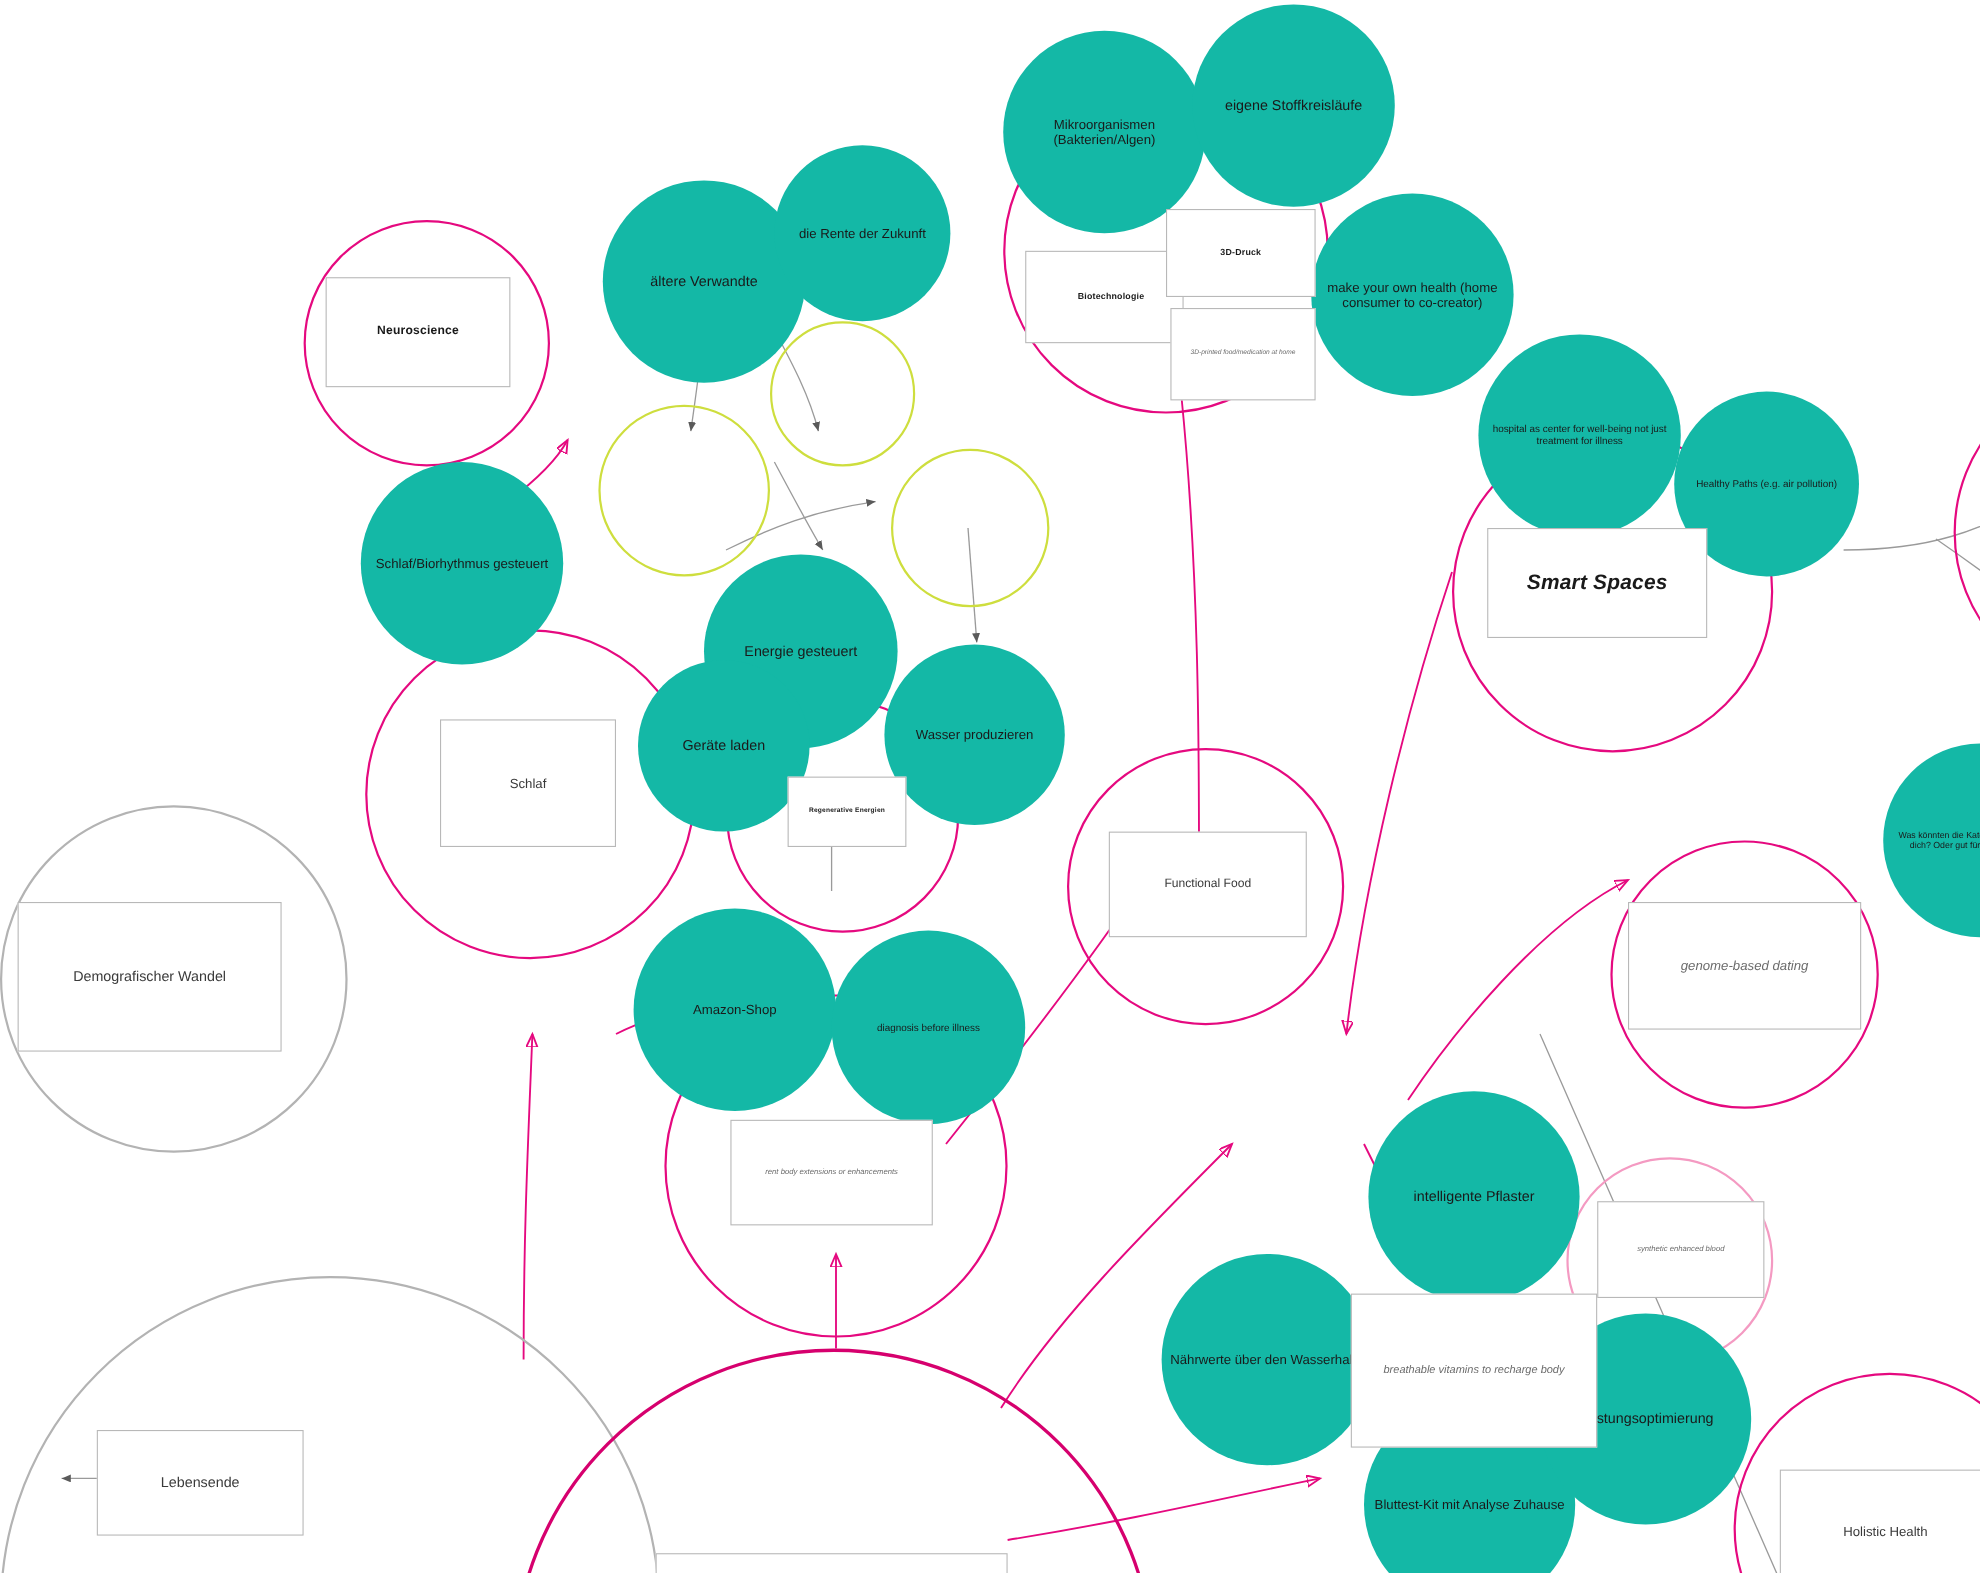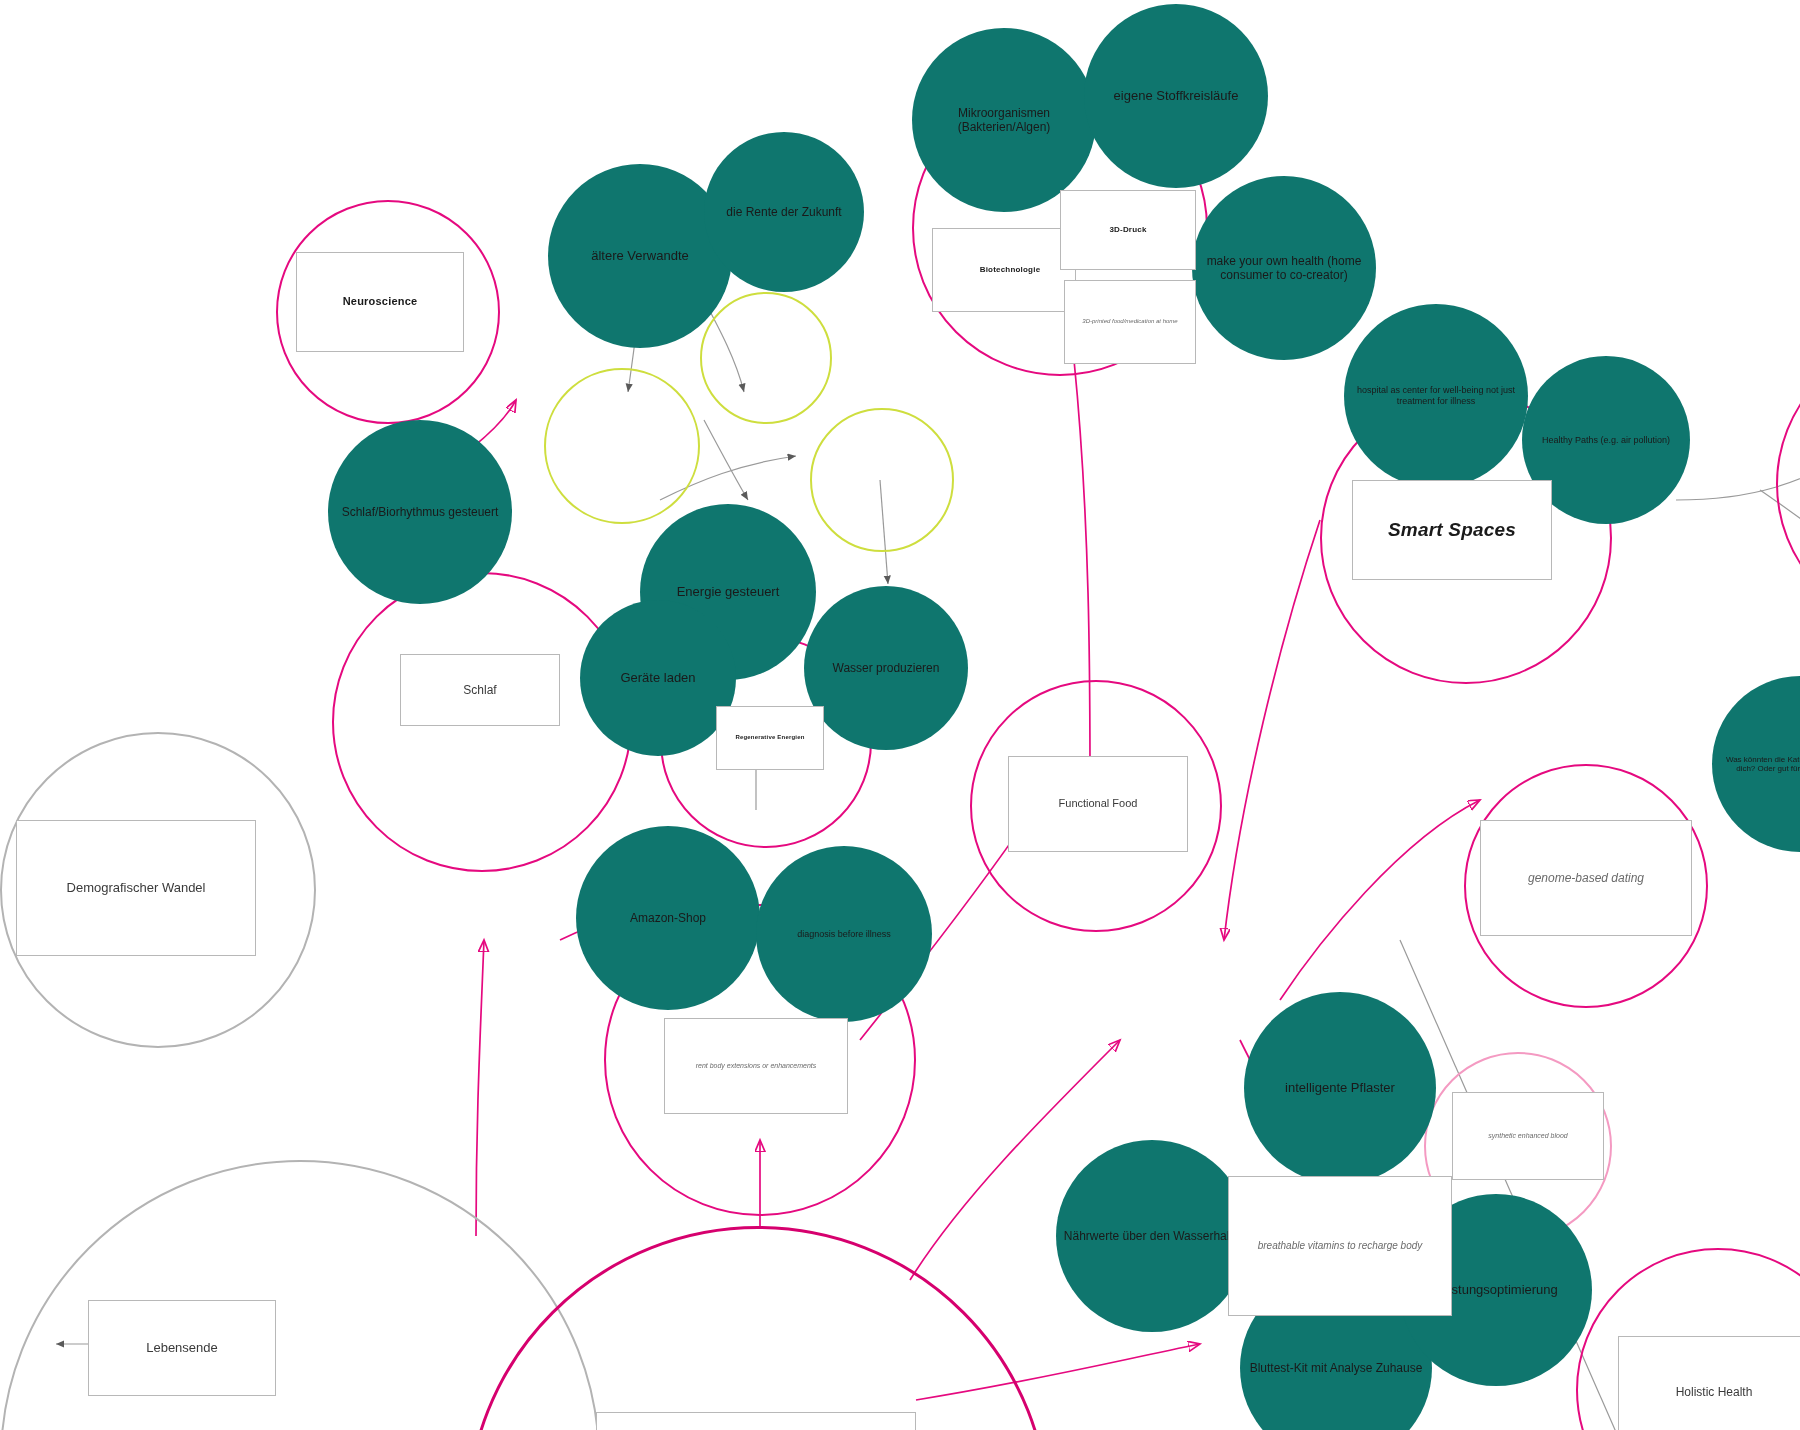--- a/index.html
+++ b/index.html
@@ -4,21 +4,21 @@
 <style>
   html,body{margin:0;padding:0;background:#ffffff;}
   body{width:1800px;height:1430px;position:relative;overflow:hidden;
        font-family:"Liberation Sans", sans-serif;color:#1a1a1a;}
   #canvas{position:absolute;inset:0;width:1800px;height:1430px;}
   svg.links{position:absolute;left:0;top:0;width:1800px;height:1430px;pointer-events:none;}
 
   
   .bubble{position:absolute;border-radius:50%;display:flex;align-items:center;
           justify-content:center;text-align:center;box-sizing:border-box;
-          background:#0f766e;line-height:1.18;padding:4px;}
+          background:#14b8a6;line-height:1.18;padding:4px;}
   .ring{position:absolute;border-radius:50%;box-sizing:border-box;background:transparent;}
   .ring.pink{border:2px solid #e5097f;}
   .ring.pink-thick{border:3px solid #d6006e;}
   .ring.pink-pale{border:2px solid #f49ac2;}
   .ring.green{border:2px solid #cede3e;}
   .ring.grey{border:2px solid #b3b3b3;}
 
   .card{position:absolute;box-sizing:border-box;background:#ffffff;
         border:1px solid #b8b8b8;display:flex;align-items:center;
         justify-content:center;text-align:center;line-height:1.2;padding:4px;}
@@ -116,21 +116,21 @@
       <div class="bubble" style="left: 1344px; top: 304px; width: 184px; height: 184px; font-size: 9px;">hospital as center for well-being not just treatment for illness</div>
       <div class="bubble" style="left: 1522px; top: 356px; width: 168px; height: 168px; font-size: 9px;">Healthy Paths (e.g. air pollution)</div>
       <div class="bubble" style="left: 1712px; top: 676px; width: 176px; height: 176px; font-size: 8px;">Was könnten die Kategorien sein? Gut für dich? Oder gut für den Nachwuchs?</div>
       <div class="bubble" style="left: 1244px; top: 992px; width: 192px; height: 192px; font-size: 13px;">intelligente Pflaster</div>
       <div class="bubble" style="left: 1056px; top: 1140px; width: 192px; height: 192px; font-size: 12px;">Nährwerte über den Wasserhahn</div>
       <div class="bubble" style="left: 1240px; top: 1272px; width: 192px; height: 192px; font-size: 12px;">Bluttest-Kit mit Analyse Zuhause</div>
       <div class="bubble" style="left: 1400px; top: 1194px; width: 192px; height: 192px; font-size: 13px;">Leistungsoptimierung</div>
     </div>
   <div id="cards-layer">
       <div class="card bold" style="left: 296px; top: 252px; width: 168px; height: 100px; font-size: 11px;">Neuroscience</div>
-      <div class="card plain" style="left: 400px; top: 654px; width: 160px; height: 72px; font-size: 12px;">Schlaf</div>
+      <div class="card plain" style="left: 400px; top: 654px; width: 160px; height: 116px; font-size: 12px;">Schlaf</div>
       <div class="card bold" style="left: 932px; top: 228px; width: 144px; height: 84px; font-size: 8px; padding-left: 16px;">Biotechnologie</div>
       <div class="card bold" style="left: 1060px; top: 190px; width: 136px; height: 80px; font-size: 8px;">3D-Druck</div>
       <div class="card italic" style="left: 1064px; top: 280px; width: 132px; height: 84px; font-size: 6px;">3D-printed food/medication at home</div>
       <div class="card bold" style="left: 716px; top: 706px; width: 108px; height: 64px; font-size: 6px;">Regenerative Energien</div>
       <div class="card plain" style="left: 1008px; top: 756px; width: 180px; height: 96px; font-size: 11px;">Functional Food</div>
       <div class="card bold" style="left: 1352px; top: 480px; width: 200px; height: 100px; font-size: 19px; font-style: italic;">Smart Spaces</div>
       <div class="card plain" style="left: 16px; top: 820px; width: 240px; height: 136px; font-size: 13px;">Demografischer Wandel</div>
       <div class="card plain" style="left: 88px; top: 1300px; width: 188px; height: 96px; font-size: 13px;">Lebensende</div>
       <div class="card italic" style="left: 664px; top: 1018px; width: 184px; height: 96px; font-size: 7px;">rent body extensions or enhancements</div>
       <div class="card italic" style="left: 1480px; top: 820px; width: 212px; height: 116px; font-size: 12px;">genome-based dating</div>

